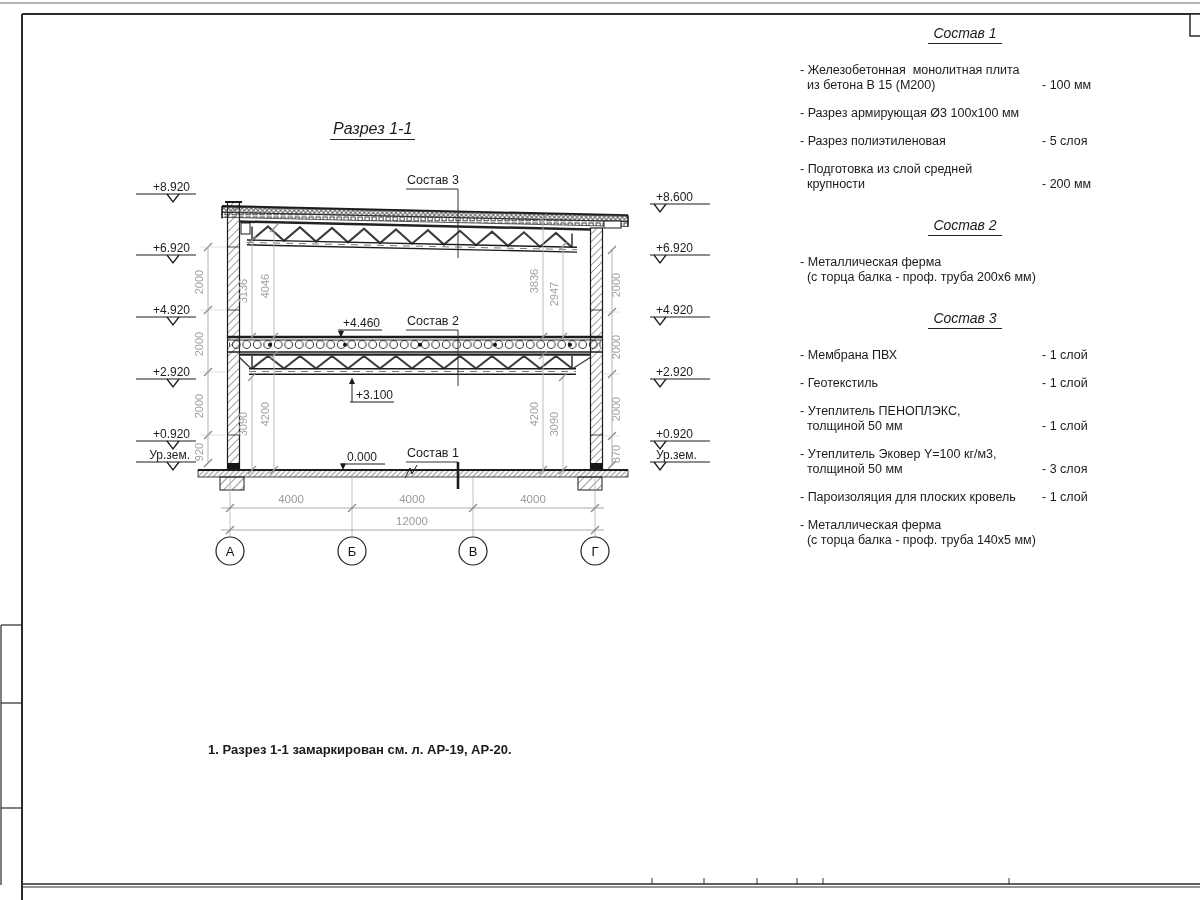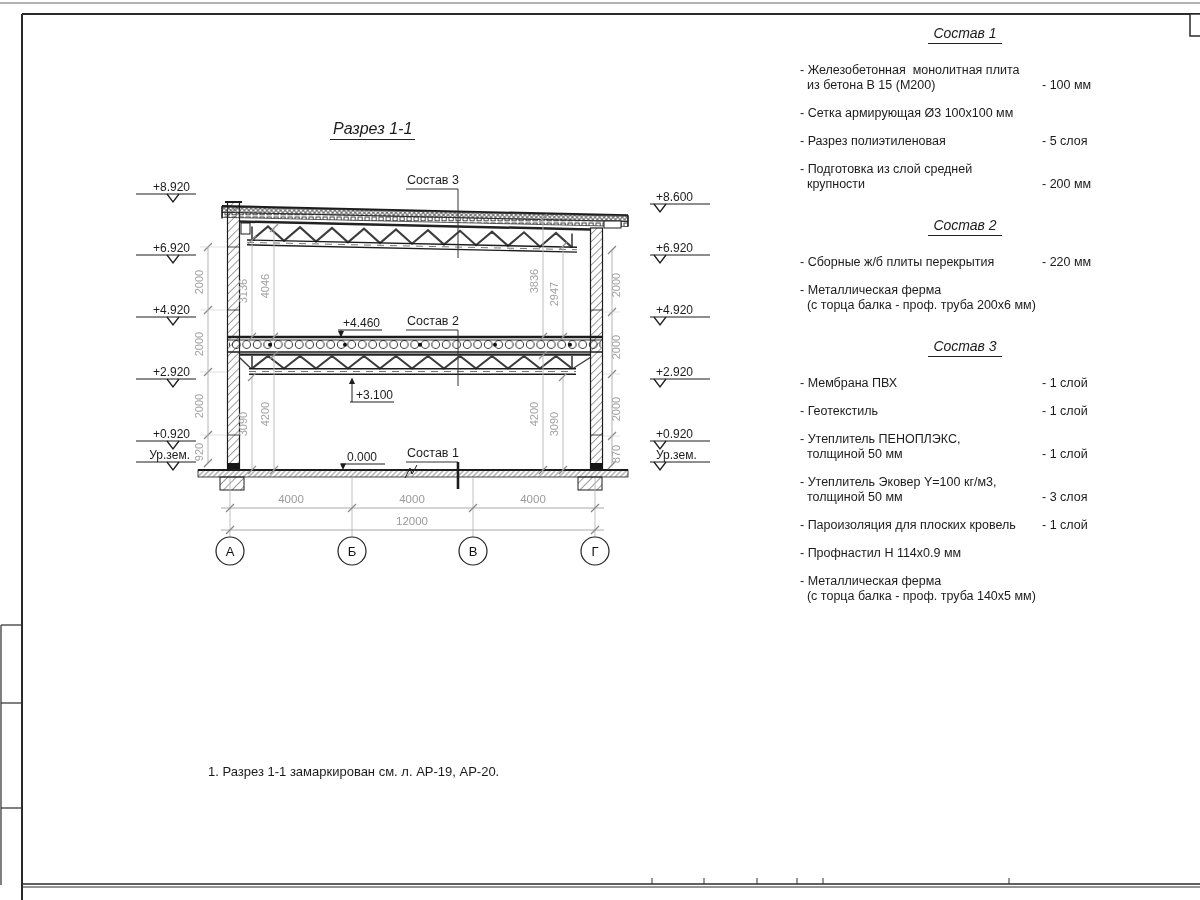--- a/index.html
+++ b/index.html
@@ -13,21 +13,21 @@
   .t-ax{fill:#111;font-size:13px;}
   .drawing-title{position:absolute;left:330px;top:120px;width:145px;font-size:16px;font-style:italic;}
   .drawing-title span{border-bottom:1.2px solid #222;padding:0 3px 2px;}
   .comps{position:absolute;left:800px;top:26px;width:330px;font-size:12.5px;line-height:15px;}
   .comp-title{text-align:center;font-style:italic;font-size:14px;margin-bottom:22px;}
   .comp-title span{border-bottom:1px solid #222;padding:0 5px 2px;}
   .comp-section{margin-bottom:26px;}
   .comp-item{display:flex;margin-bottom:13px;}
   .comp-item .lbl{flex:1;white-space:pre-wrap;padding-right:4px;}
   .comp-item .val{width:88px;flex:none;align-self:flex-end;white-space:nowrap;}
-  .note{position:absolute;left:208px;top:764px;font-size:13px;}
+  .note{position:absolute;left:208px;top:742px;font-size:13px;font-weight:bold;}
 </style>
 </head>
 <body>
 
 <svg width="1200" height="900" viewBox="0 0 1200 900">
   <defs>
     <pattern id="wallP" width="5.5" height="5.5" patternUnits="userSpaceOnUse" patternTransform="rotate(45)">
       <line x1="0" y1="0" x2="0" y2="5.5" stroke="#3a3a3a" stroke-width="1"></line>
     </pattern>
     <pattern id="denseP" width="3.2" height="3.2" patternUnits="userSpaceOnUse" patternTransform="rotate(45)">
@@ -340,40 +340,36 @@
 
 <div class="comps">
   <div class="comp-section">
     <div class="comp-title"><span>Состав 1</span></div>
     <div class="comp-item">
         <div class="lbl">- Железобетонная  монолитная плита
   из бетона В 15 (М200)</div>
         <div class="val">- 100 мм</div>
       </div>
     <div class="comp-item">
-        <div class="lbl">- Сетка армирующая Ø3 100х100 мм</div>
+        <div class="lbl">- Разрез армирующая Ø3 100х100 мм</div>
         <div class="val"></div>
       </div>
     <div class="comp-item">
         <div class="lbl">- Разрез полиэтиленовая</div>
         <div class="val">-  5 слоя</div>
       </div>
     <div class="comp-item">
         <div class="lbl">- Подготовка из слой средней
   крупности</div>
         <div class="val">- 200 мм</div>
       </div>
   </div>
   <div class="comp-section">
     <div class="comp-title"><span>Состав 2</span></div>
     <div class="comp-item">
-        <div class="lbl">- Сборные ж/б плиты перекрытия</div>
-        <div class="val">- 220 мм</div>
-      </div>
-    <div class="comp-item">
         <div class="lbl">- Металлическая ферма
   (с торца балка - проф. труба 200х6 мм)</div>
         <div class="val"></div>
       </div>
   </div>
   <div class="comp-section">
     <div class="comp-title"><span>Состав 3</span></div>
     <div class="comp-item">
         <div class="lbl">- Мембрана ПВХ</div>
         <div class="val">- 1 слой</div>
@@ -390,24 +386,20 @@
     <div class="comp-item">
         <div class="lbl">- Утеплитель Эковер Y=100 кг/м3,
   толщиной 50 мм</div>
         <div class="val">- 3 слоя</div>
       </div>
     <div class="comp-item">
         <div class="lbl">- Пароизоляция для плоских кровель</div>
         <div class="val">- 1 слой</div>
       </div>
     <div class="comp-item">
-        <div class="lbl">- Профнастил Н 114х0.9 мм</div>
-        <div class="val"></div>
-      </div>
-    <div class="comp-item">
         <div class="lbl">- Металлическая ферма
   (с торца балка - проф. труба 140х5 мм)</div>
         <div class="val"></div>
       </div>
   </div>
 </div>
 
 <div class="note">1. Разрез 1-1 замаркирован см. л. АР-19, АР-20.</div>
 
 </body></html>

